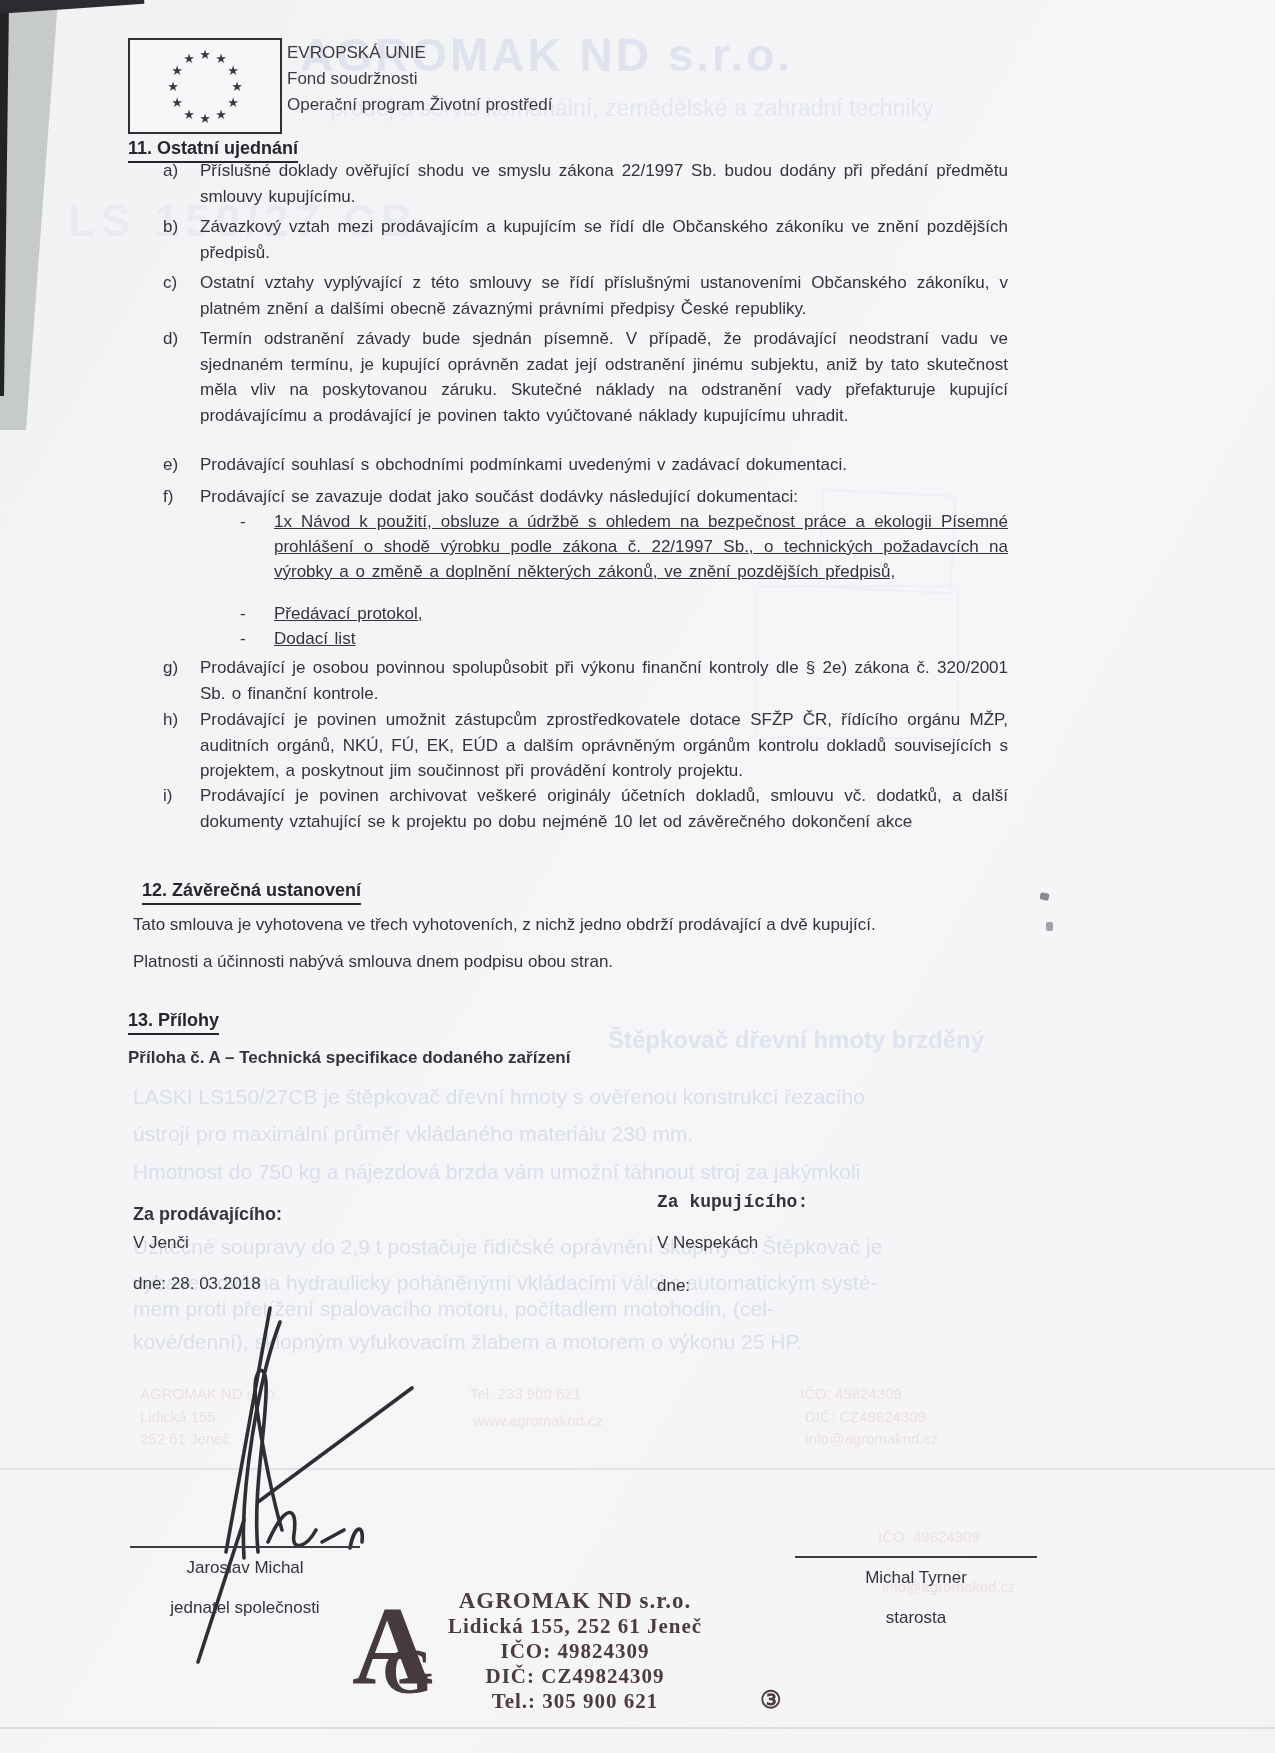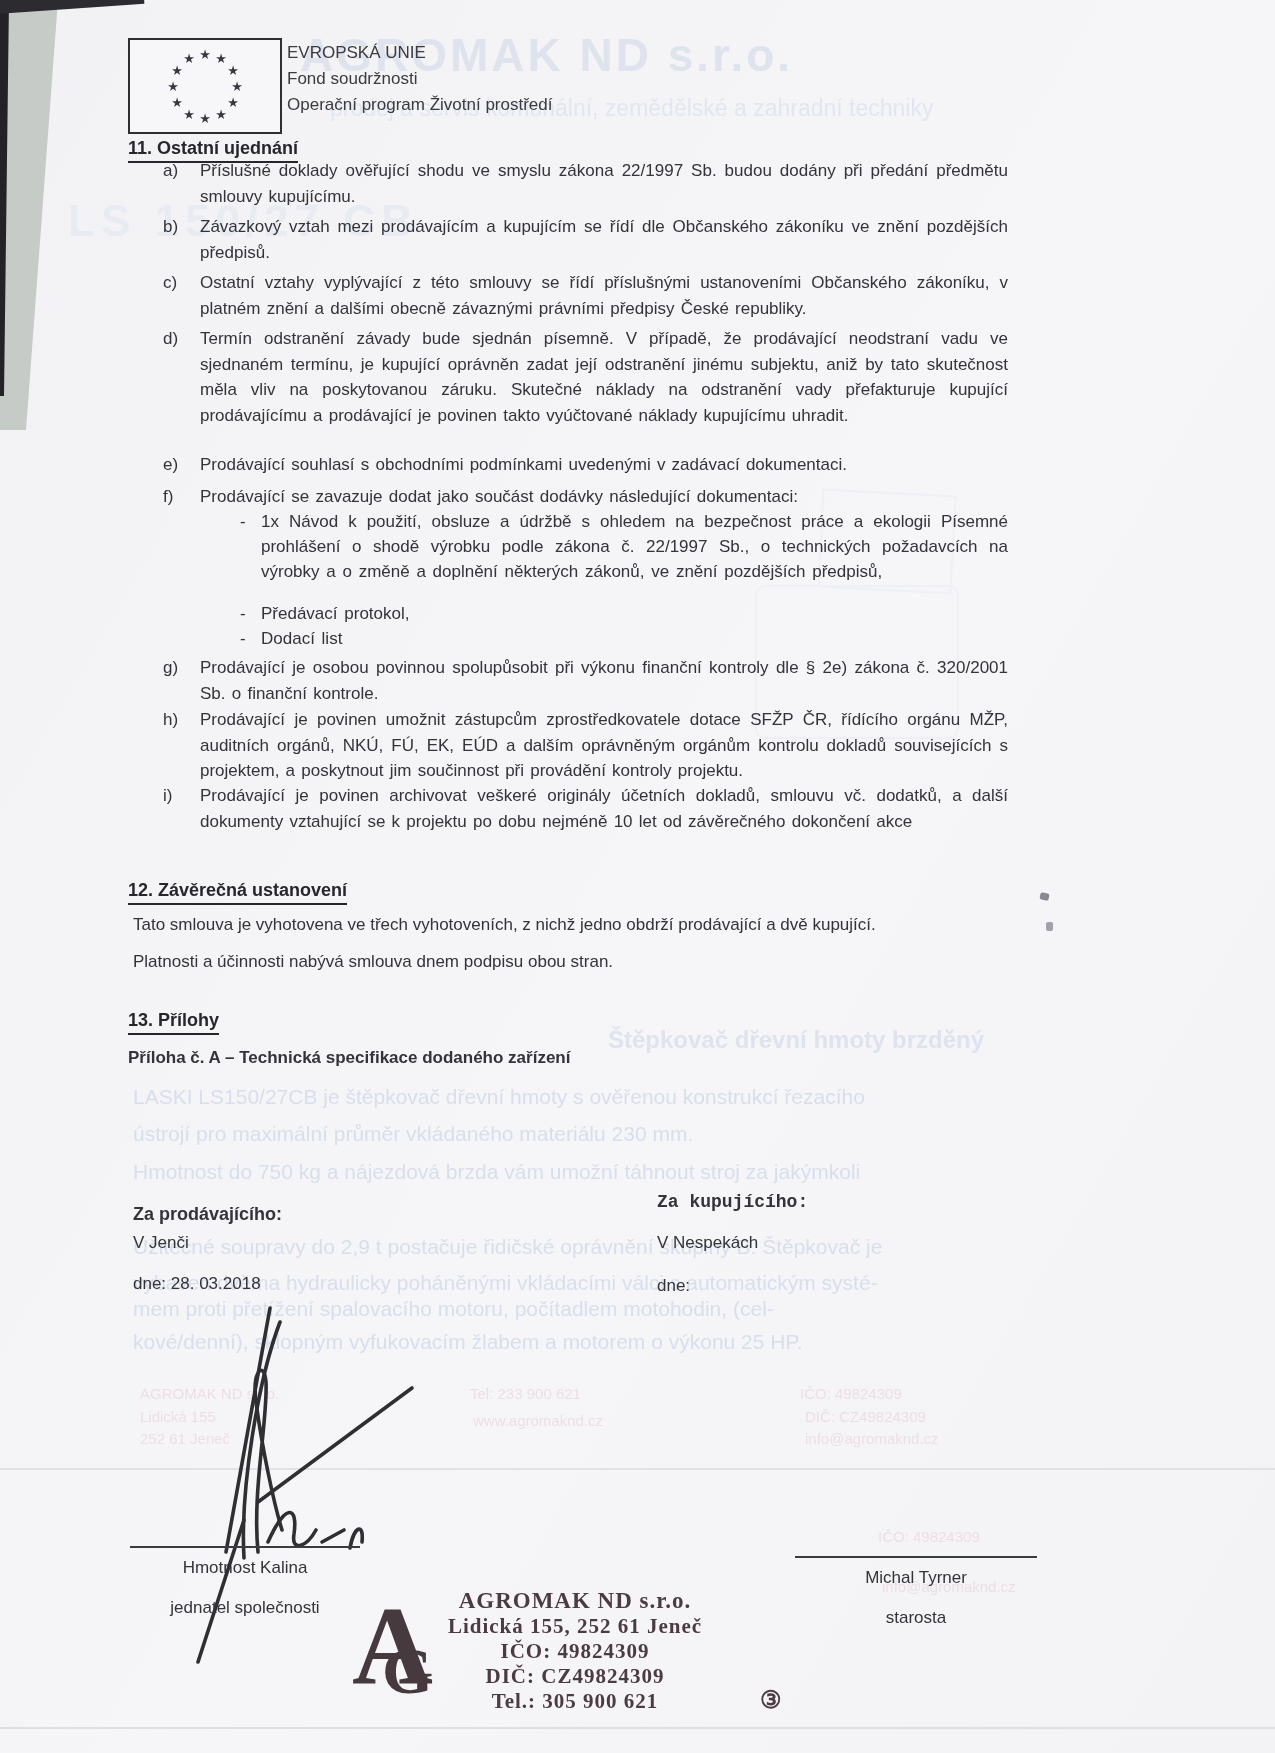--- a/index.html
+++ b/index.html
@@ -34,21 +34,21 @@
   .hdr-line{font-size:17px;color:#3a3a40;line-height:26px;}
   
   .h-sec{font-size:18px;font-weight:bold;color:#26262c;z-index:2;
     border-bottom:2px solid #26262c;padding-bottom:2px;display:inline-block;}
   
   .item{z-index:2;width:845px;font-size:17px;line-height:25.5px;}
   .item .lbl{position:absolute;left:0;top:0;width:36px;}
   .item .txt{margin-left:37px;text-align:justify;word-spacing:1.5px;}
   .subitem{z-index:2;font-size:17px;line-height:25px;}
   .subitem .dash{position:absolute;left:0;top:0;}
-  .subitem .stxt{margin-left:21px;text-align:justify;word-spacing:2px;}
+  .subitem .stxt{margin-left:34px;text-align:justify;word-spacing:2px;text-decoration:underline;}
   .para{z-index:2;font-size:17px;color:#33333a;}
   .bold{font-weight:bold;}
   
   .sigline{position:absolute;height:2px;background:#3b3b3f;z-index:2;}
   .sig-name{font-size:17px;z-index:2;}
   
   .stamp{font-family:"Liberation Serif","DejaVu Serif",serif;color:#4c3b42;z-index:2;}
   .stamp-l1{font-size:23px;font-weight:bold;letter-spacing:1px;}
   .stamp-ln{font-size:21px;font-weight:bold;letter-spacing:1px;}
   .monogram{z-index:2;font-family:"Liberation Serif","DejaVu Serif",serif;color:#463a3e;}
@@ -163,21 +163,21 @@
   </div>
   <div class="abs item" style="left:163px;top:707px;">
     <span class="lbl">h)</span>
     <div class="txt">Prodávající je povinen umožnit zástupcům zprostředkovatele dotace SFŽP ČR, řídícího orgánu MŽP, auditních orgánů, NKÚ, FÚ, EK, EÚD a dalším oprávněným orgánům kontrolu dokladů souvisejících s projektem, a poskytnout jim součinnost při provádění kontroly projektu.</div>
   </div>
   <div class="abs item" style="left:163px;top:783px;">
     <span class="lbl">i)</span>
     <div class="txt">Prodávající je povinen archivovat veškeré originály účetních dokladů, smlouvu vč. dodatků, a další dokumenty vztahující se k projektu po dobu nejméně 10 let od závěrečného dokončení akce</div>
   </div>
 
-  <div class="abs" style="left:128px;top:880px;z-index:2;">
+  <div class="abs" style="left:142px;top:880px;z-index:2;">
     <span class="h-sec">12. Závěrečná ustanovení</span>
   </div>
   <div class="abs para" style="left:133px;top:915px;width:900px;">Tato smlouva je vyhotovena ve třech vyhotoveních, z nichž jedno obdrží prodávající a dvě kupující.</div>
   <div class="abs para" style="left:133px;top:952px;width:900px;">Platnosti a účinnosti nabývá smlouva dnem podpisu obou stran.</div>
 
   <div class="abs" style="left:128px;top:1010px;z-index:2;">
     <span class="h-sec">13. Přílohy</span>
   </div>
   <div class="abs para bold" style="left:128px;top:1048px;width:900px;">Příloha č. A – Technická specifikace dodaného zařízení</div>
 
@@ -197,21 +197,21 @@
         <path d="M 118 212 L 272 98"></path>
         <path d="M 128 252 C 146 212 158 216 154 244 C 151 262 166 258 176 240"></path>
         <path d="M 182 252 L 204 240"></path>
         <path d="M 210 258 C 214 236 224 232 222 252"></path>
         <path d="M 104 230 L 58 372"></path>
       </g>
     </svg>
   </div>
 
   <div class="sigline" style="left:130px;top:1546px;width:230px;"></div>
-  <div class="abs sig-name" style="left:130px;top:1558px;width:230px;text-align:center;">Hmotnost Kalina</div>
+  <div class="abs sig-name" style="left:130px;top:1558px;width:230px;text-align:center;">Jaroslav Michal</div>
   <div class="abs sig-name" style="left:130px;top:1598px;width:230px;text-align:center;">jednatel společnosti</div>
 
   <div class="sigline" style="left:795px;top:1556px;width:242px;"></div>
   <div class="abs sig-name" style="left:795px;top:1568px;width:242px;text-align:center;">Michal Tyrner</div>
   <div class="abs sig-name" style="left:795px;top:1608px;width:242px;text-align:center;">starosta</div>
 
   <div class="abs monogram" style="left:352px;top:1590px;width:110px;height:150px;">
     <span class="mA">A</span>
     <span class="mG">G</span>
   </div>

